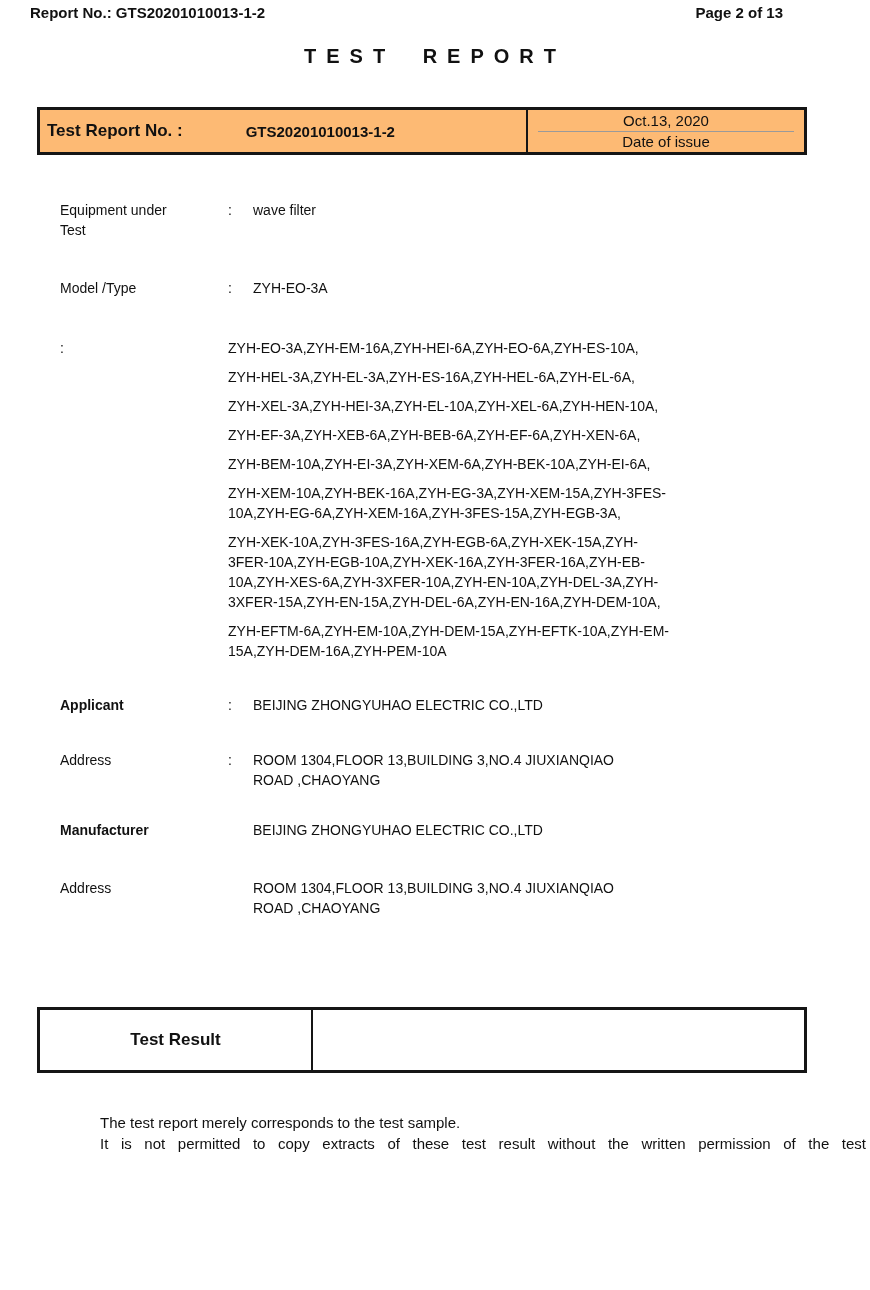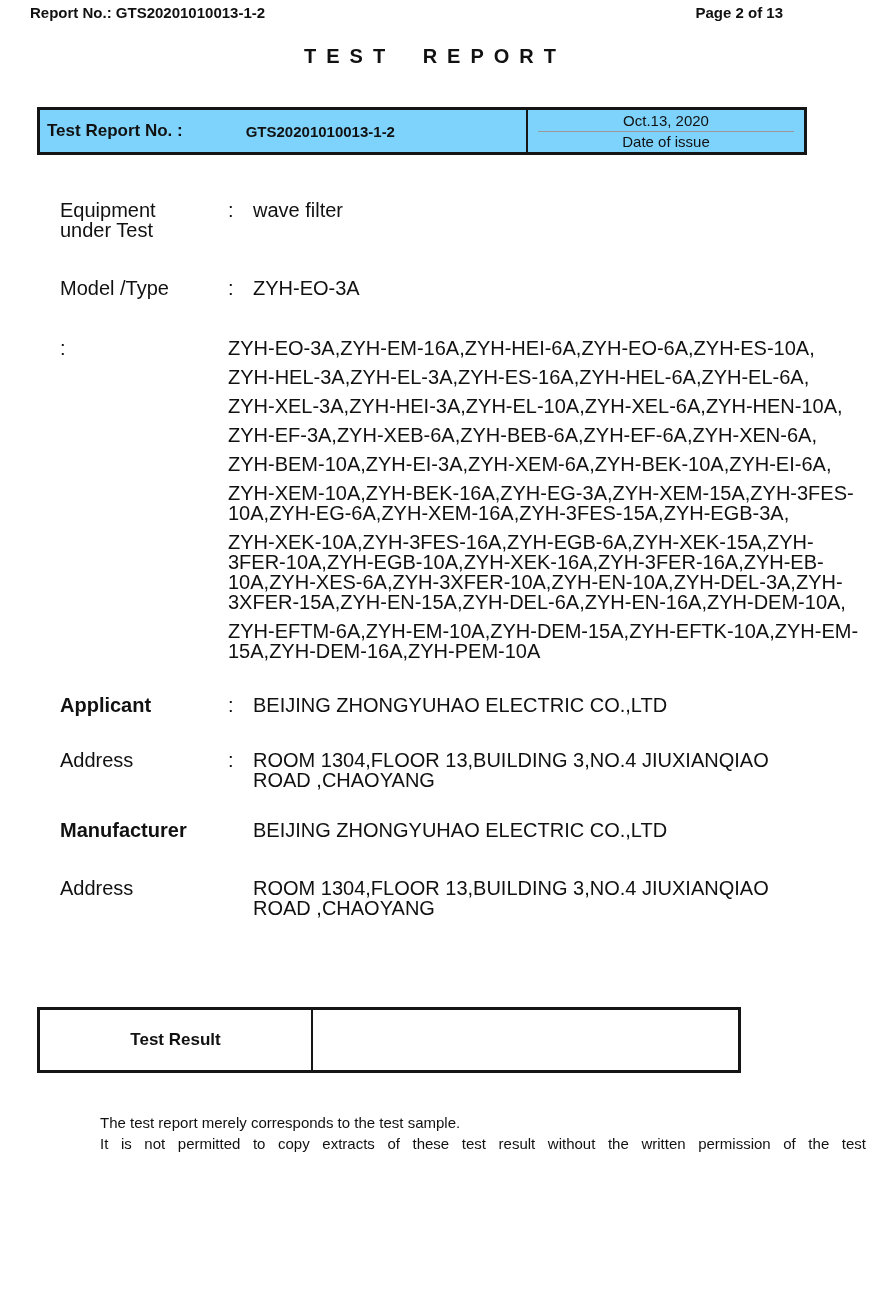--- a/index.html
+++ b/index.html
@@ -35,21 +35,21 @@
     line-height: 24px;
   }
   
   .t1 {
     position: absolute;
     top: 107px; left: 37px;
     width: 770px; height: 48px;
     border: 3px solid #151515;
     box-sizing: border-box;
     display: flex;
-    background: #7dd3fc;
+    background: #fdba74;
   }
   .t1-left {
     width: 488px;
     flex: none;
     border-right: 2px solid #151515;
     box-sizing: border-box;
     display: flex;
     align-items: center;
     padding-left: 7px;
   }
@@ -75,35 +75,35 @@
     display: flex;
     align-items: center;
     justify-content: center;
   }
   
   .frow {
     position: absolute;
     left: 60px; right: 50px;
     display: grid;
     grid-template-columns: 168px 25px 1fr;
-    font-size: 20px;
+    font-size: 14px;
     line-height: 20px;
   }
   .flabel { max-width: 128px; }
   .flabel.bold { font-weight: bold; max-width: 160px; }
   .fsep { }
   .fvalue { }
   .fvalue .vline { white-space: nowrap; }
   .model-line { white-space: nowrap; line-height: 20px; }
   .para-start { margin-top: 9px; }
   
   .t2 {
     position: absolute;
     top: 1007px; left: 37px;
-    width: 704px; height: 66px;
+    width: 770px; height: 66px;
     border: 3px solid #151515;
     box-sizing: border-box;
     display: flex;
     background: #fff;
   }
   .t2-left {
     width: 273px;
     flex: none;
     border-right: 2px solid #151515;
     box-sizing: border-box;

